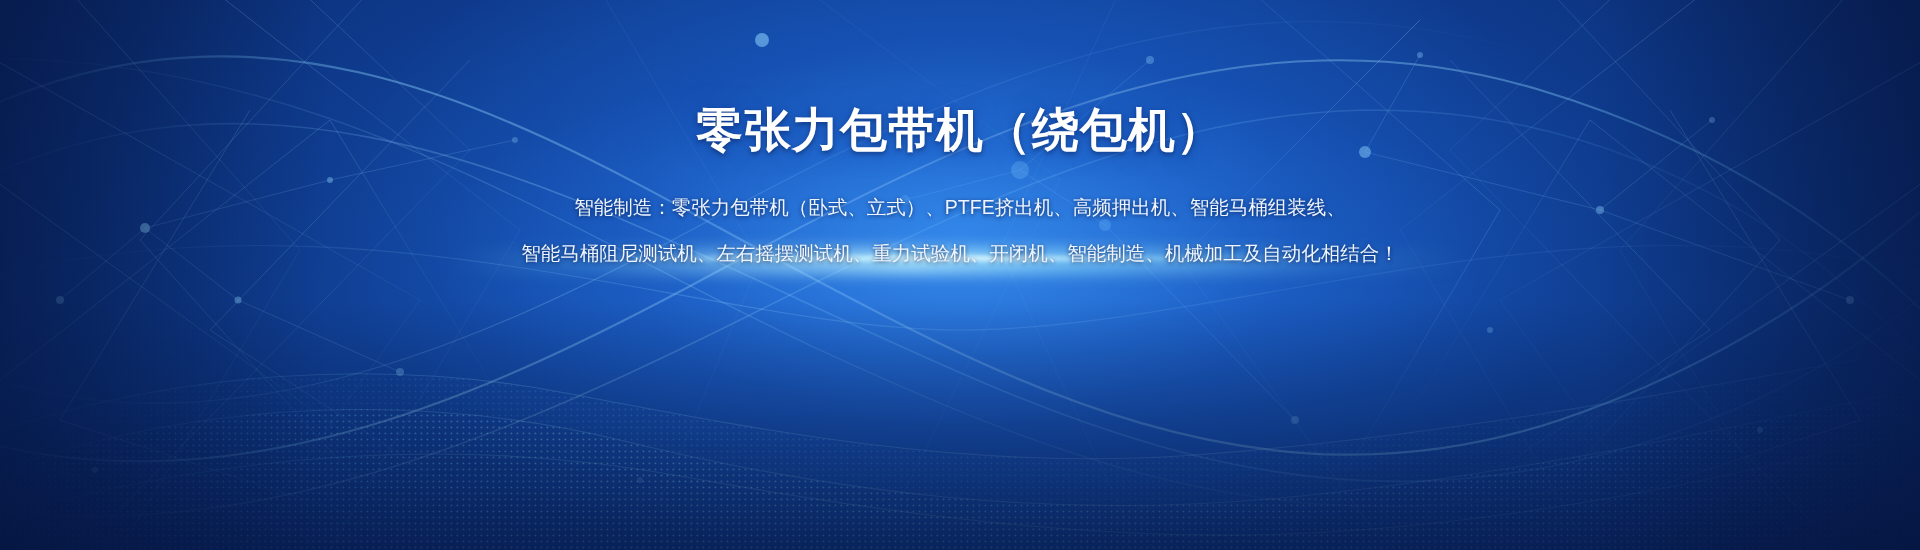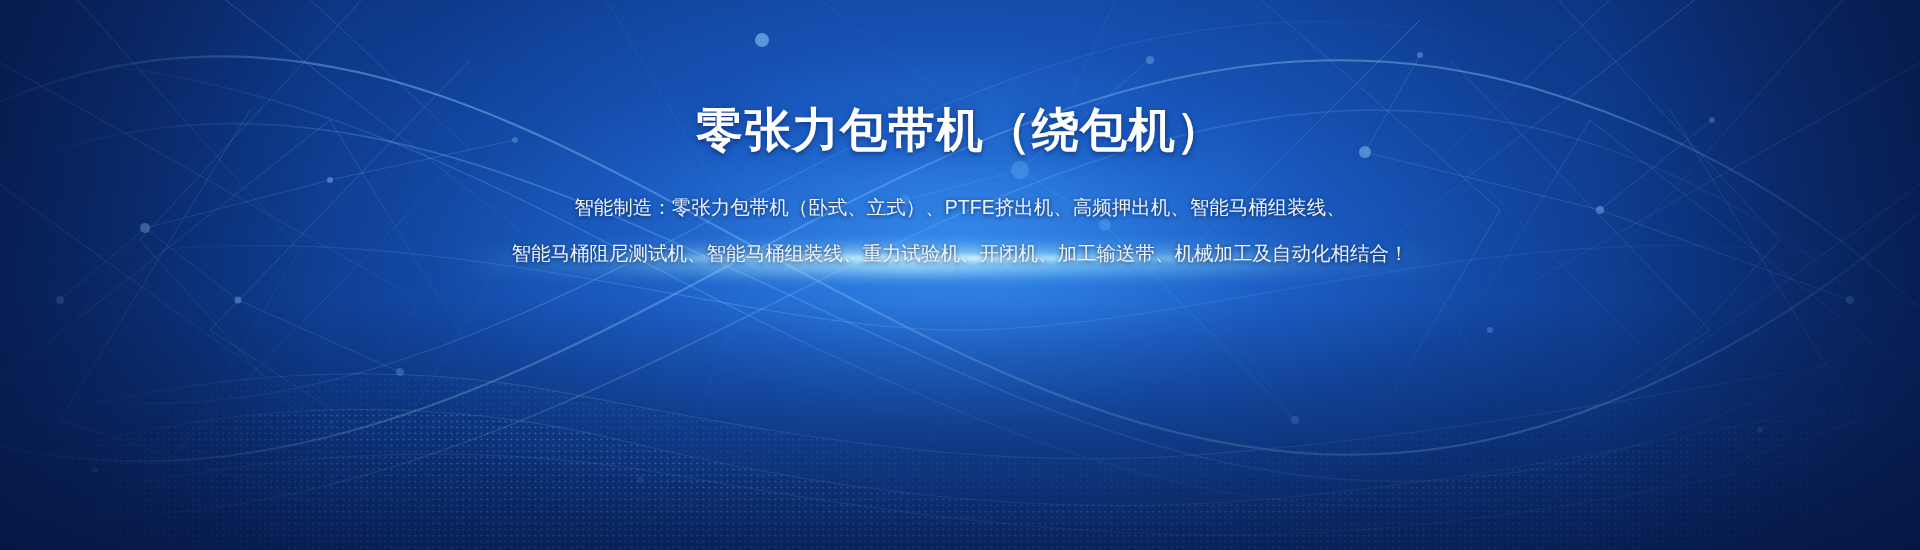--- a/index.html
+++ b/index.html
@@ -268,16 +268,16 @@
     </g>
   </svg>
 
   <div id="side-shade-l"></div>
   <div id="side-shade-r"></div>
   <div id="bottom-shade"></div>
 
   <div id="content">
     <div class="headline line1">零张力包带机（绕包机）</div>
     <div class="subtitle l1">智能制造：零张力包带机（卧式、立式）、PTFE挤出机、高频押出机、智能马桶组装线、</div>
-    <div class="subtitle l2">智能马桶阻尼测试机、智能马桶组装线、重力试验机、开闭机、加工输送带、机械加工及自动化相结合！</div>
+    <div class="subtitle l2">智能马桶阻尼测试机、左右摇摆测试机、重力试验机、开闭机、智能制造、机械加工及自动化相结合！</div>
   </div>
 
 </div>
 
 </body></html>

